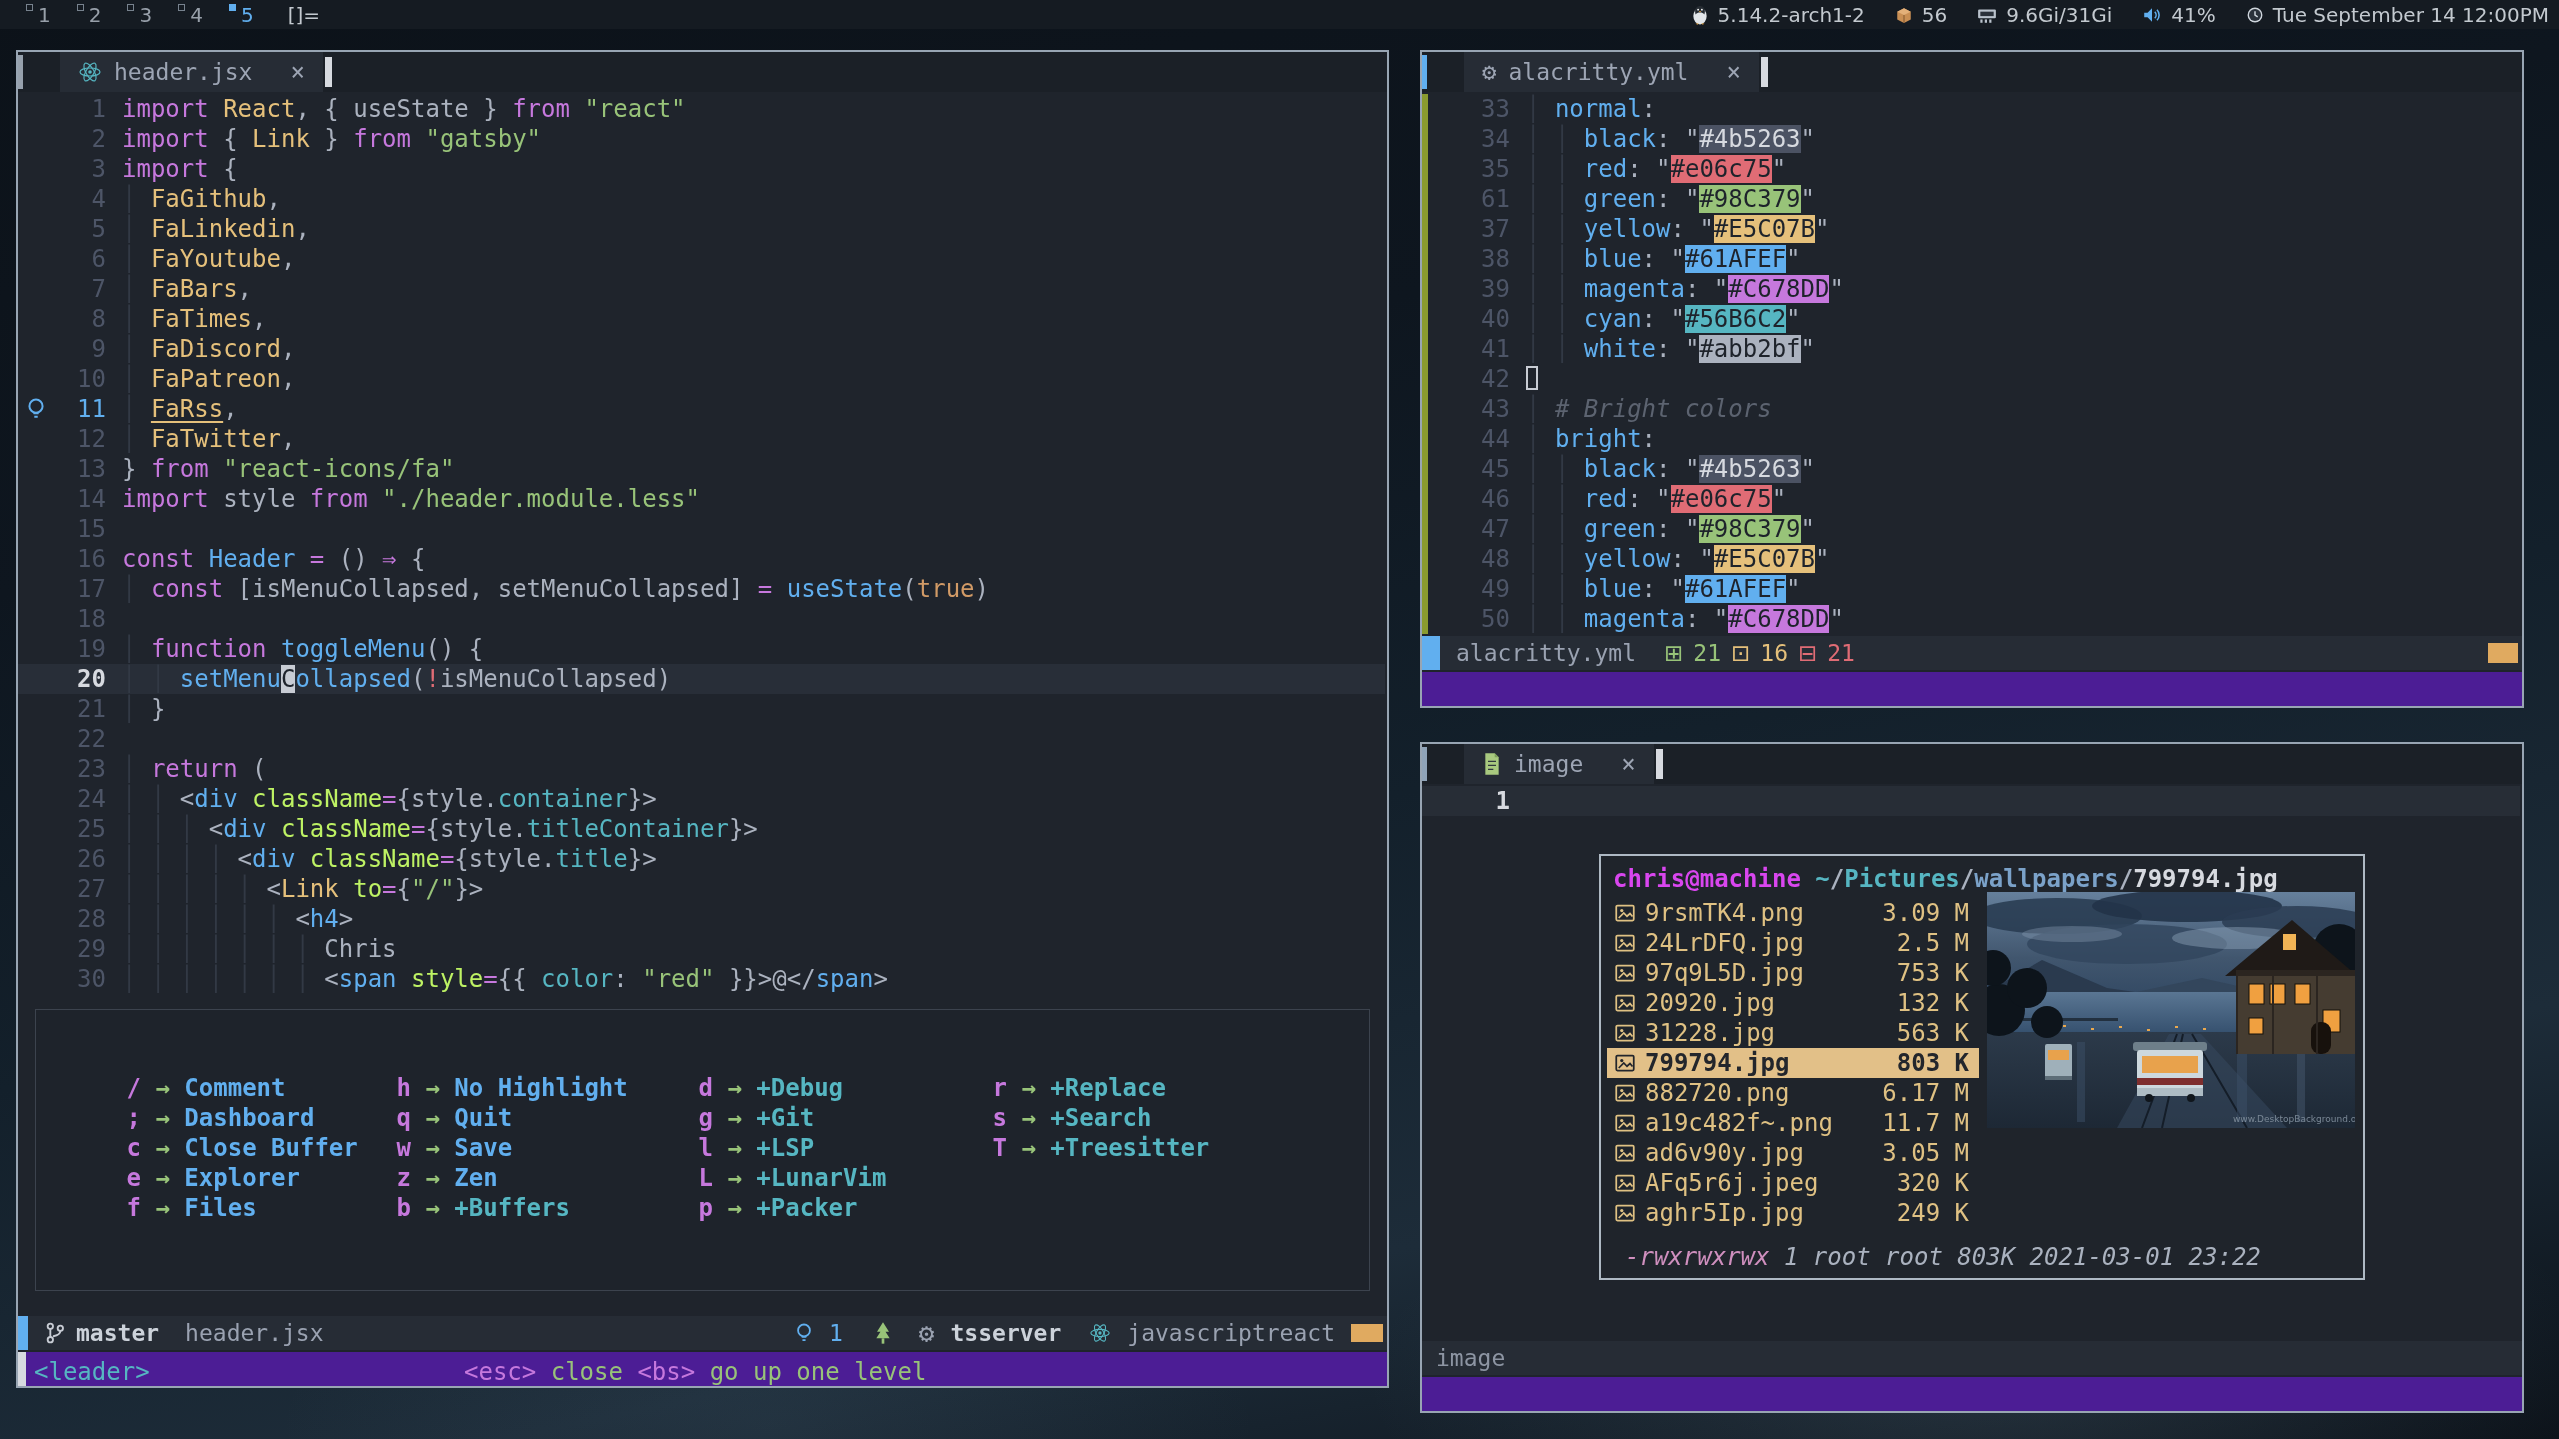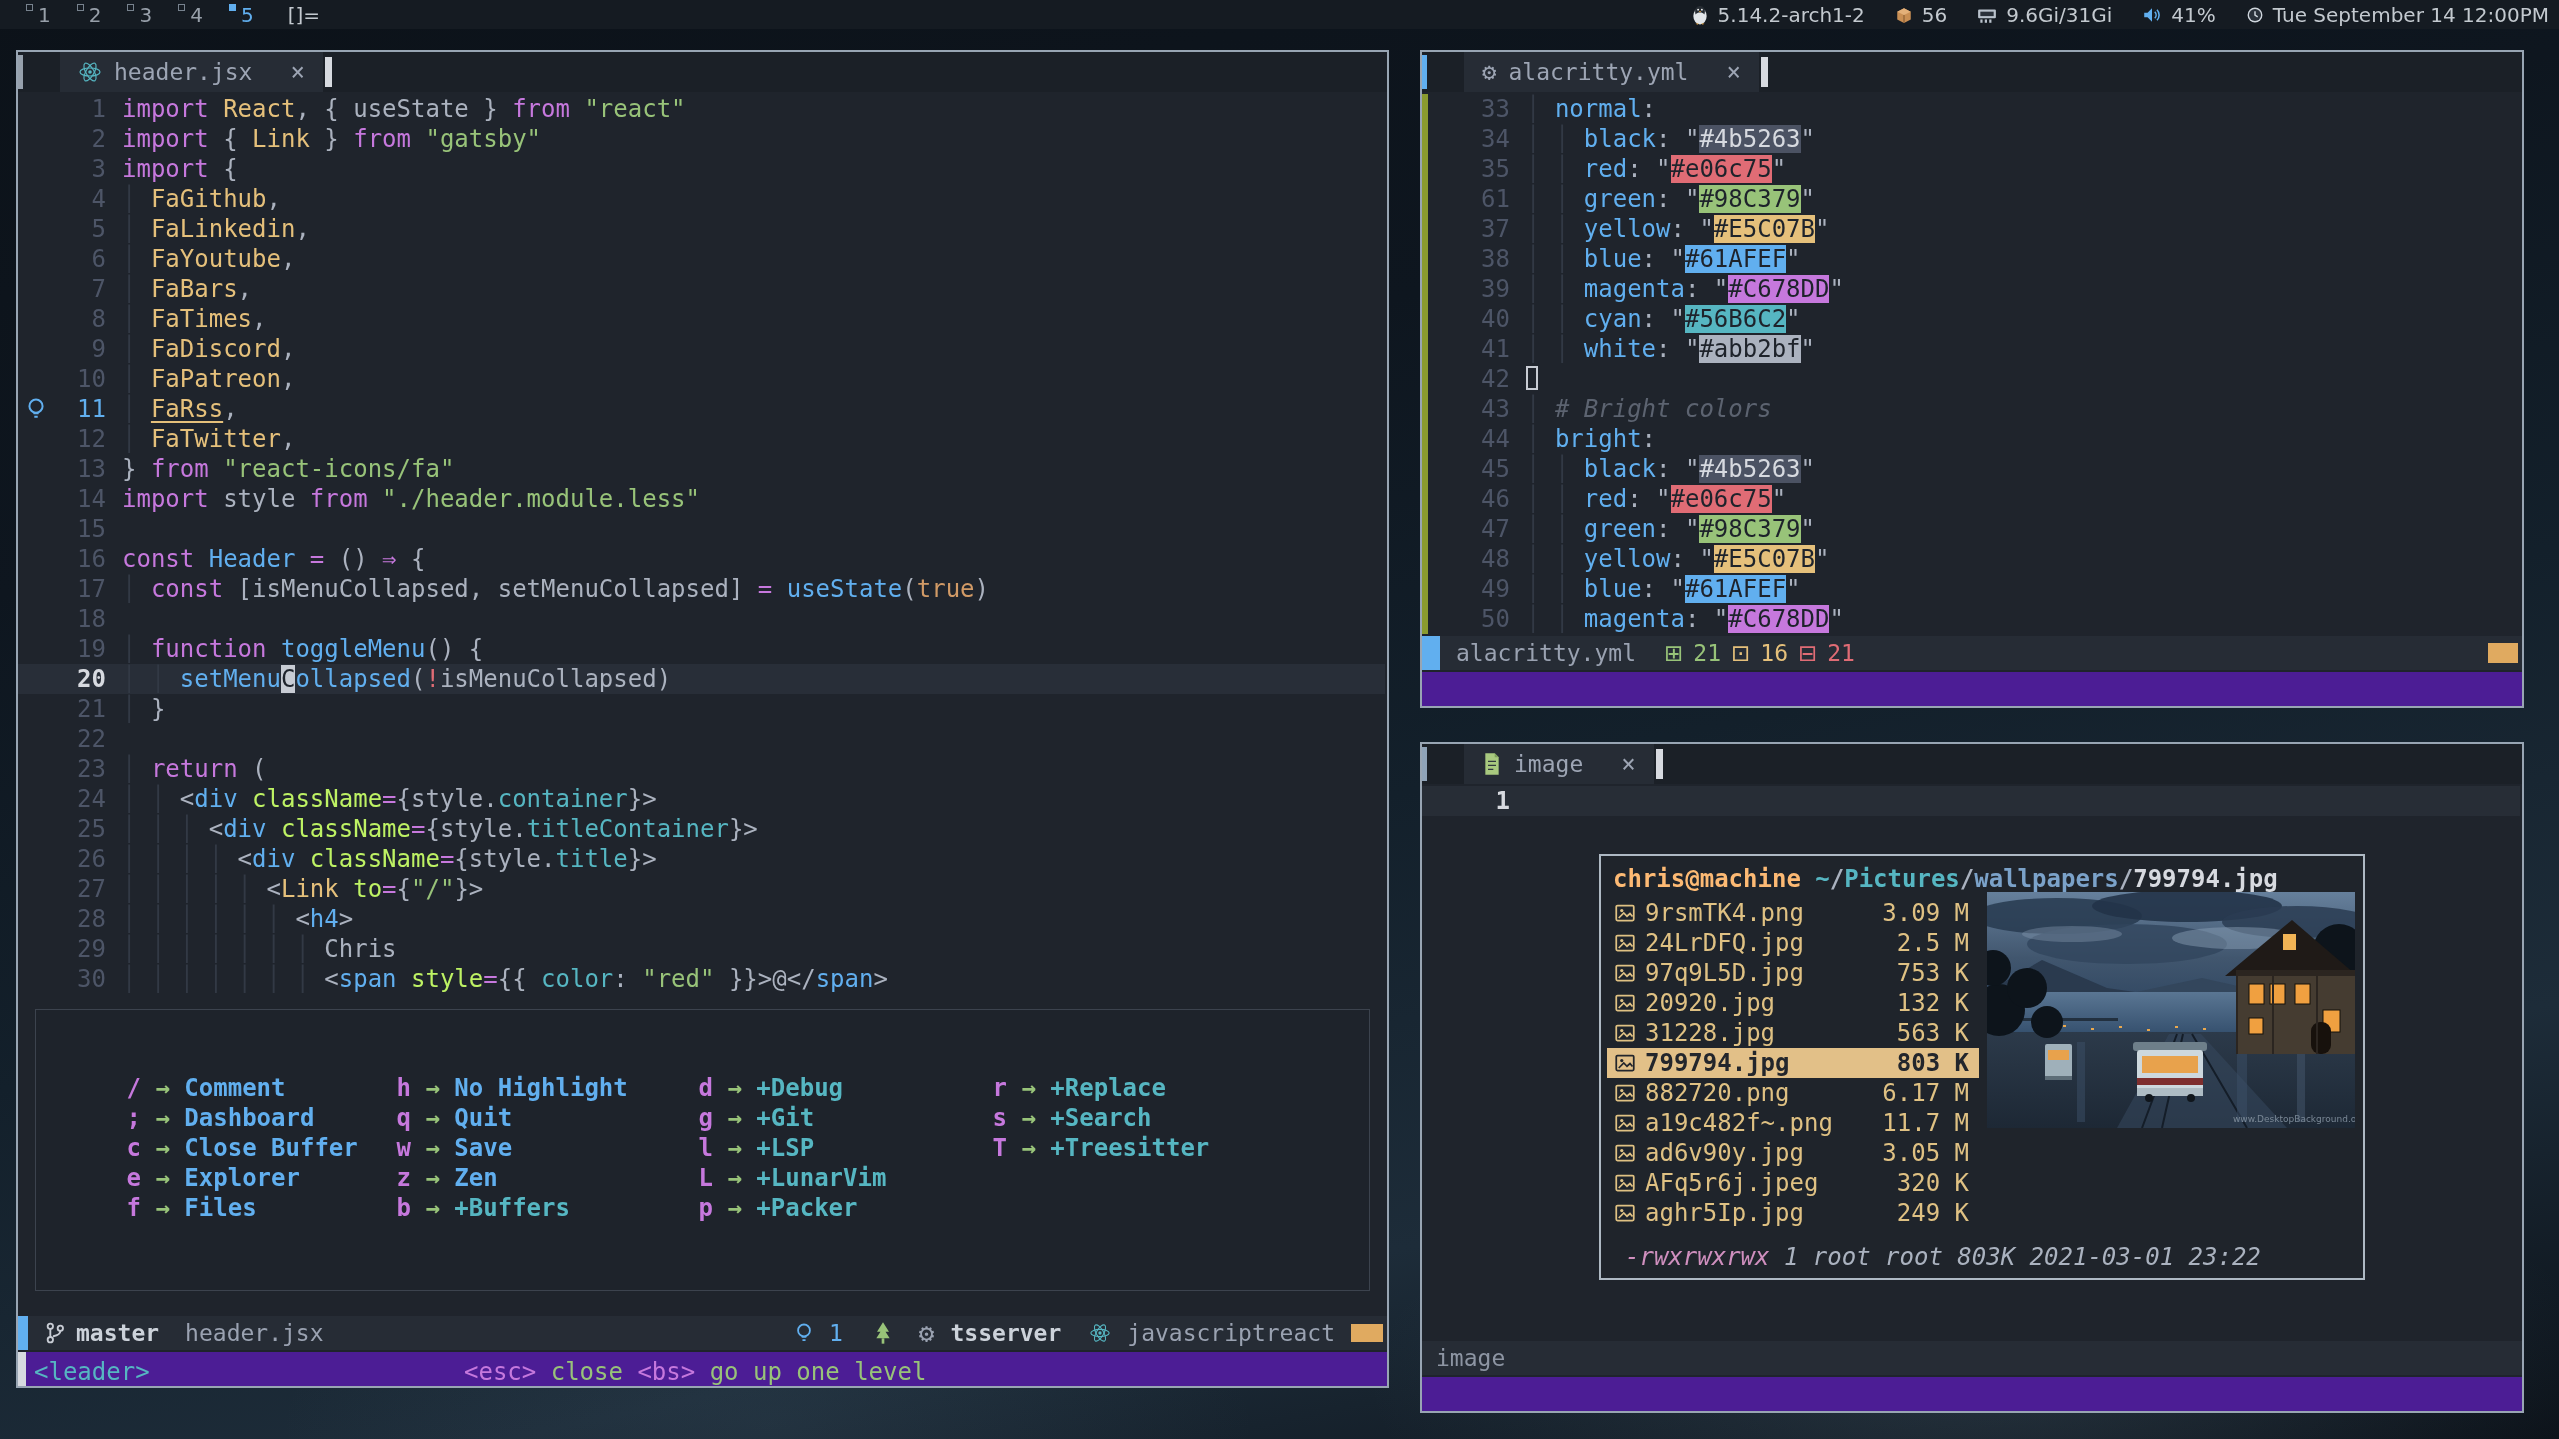--- a/index.html
+++ b/index.html
@@ -68,21 +68,21 @@
   .sl-chip{width:32px;height:18px;background:#e0aa60;flex:none;}
   .cmdline{position:absolute;left:0;right:0;bottom:0;height:34px;background:#4c1d95;display:flex;align-items:flex-end;font-size:24px;}
   .cmd-cursor{position:absolute;left:0;top:0;width:8px;height:34px;background:#d7dae0;}
   .c-teal{color:#56b6c2;} .c-magenta{color:#c678dd;} .c-green{color:#98c379;}
   .c-yellow{color:#e5c07b;} .c-red{color:#e06c75;} .c-blue{color:#61afef;}
   .gitstats{display:flex;align-items:center;gap:10px;margin-left:28px;}
   
   .picker{position:absolute;left:177px;top:110px;width:766px;height:426px;background:#1f242b;
     border:2px solid #aeb9c4;font-size:24px;line-height:30px;z-index:5;}
   .ph{padding:8px 0 4px 12px;white-space:pre;}
-  .ph-user{color:#fdba74;font-weight:bold;} .ph-cyan{color:#56b6c2;font-weight:bold;}
+  .ph-user{color:#d946ef;font-weight:bold;} .ph-cyan{color:#56b6c2;font-weight:bold;}
   .ph-steel{color:#7ba2c9;font-weight:bold;} .ph-file{color:#d7dae0;font-weight:bold;} .ph-fg{color:#aab2bf;font-weight:bold;}
   .file-row{display:flex;align-items:center;height:30px;width:372px;margin-left:6px;padding-left:8px;color:#dfc183;cursor:pointer;}
   .file-row svg{margin-right:10px;flex:none;}
   .file-name{white-space:pre;}
   .file-size{margin-left:auto;padding-right:10px;white-space:pre;}
   .file-row.selected{background:#e2c088;color:#23262c;font-weight:bold;}
   .picker-footer{position:absolute;left:24px;bottom:6px;white-space:pre;color:#aab2bf;font-style:italic;}
   .perm{color:#cf8fbe;}
   .preview{position:absolute;right:8px;top:36px;width:368px;height:236px;}
   

